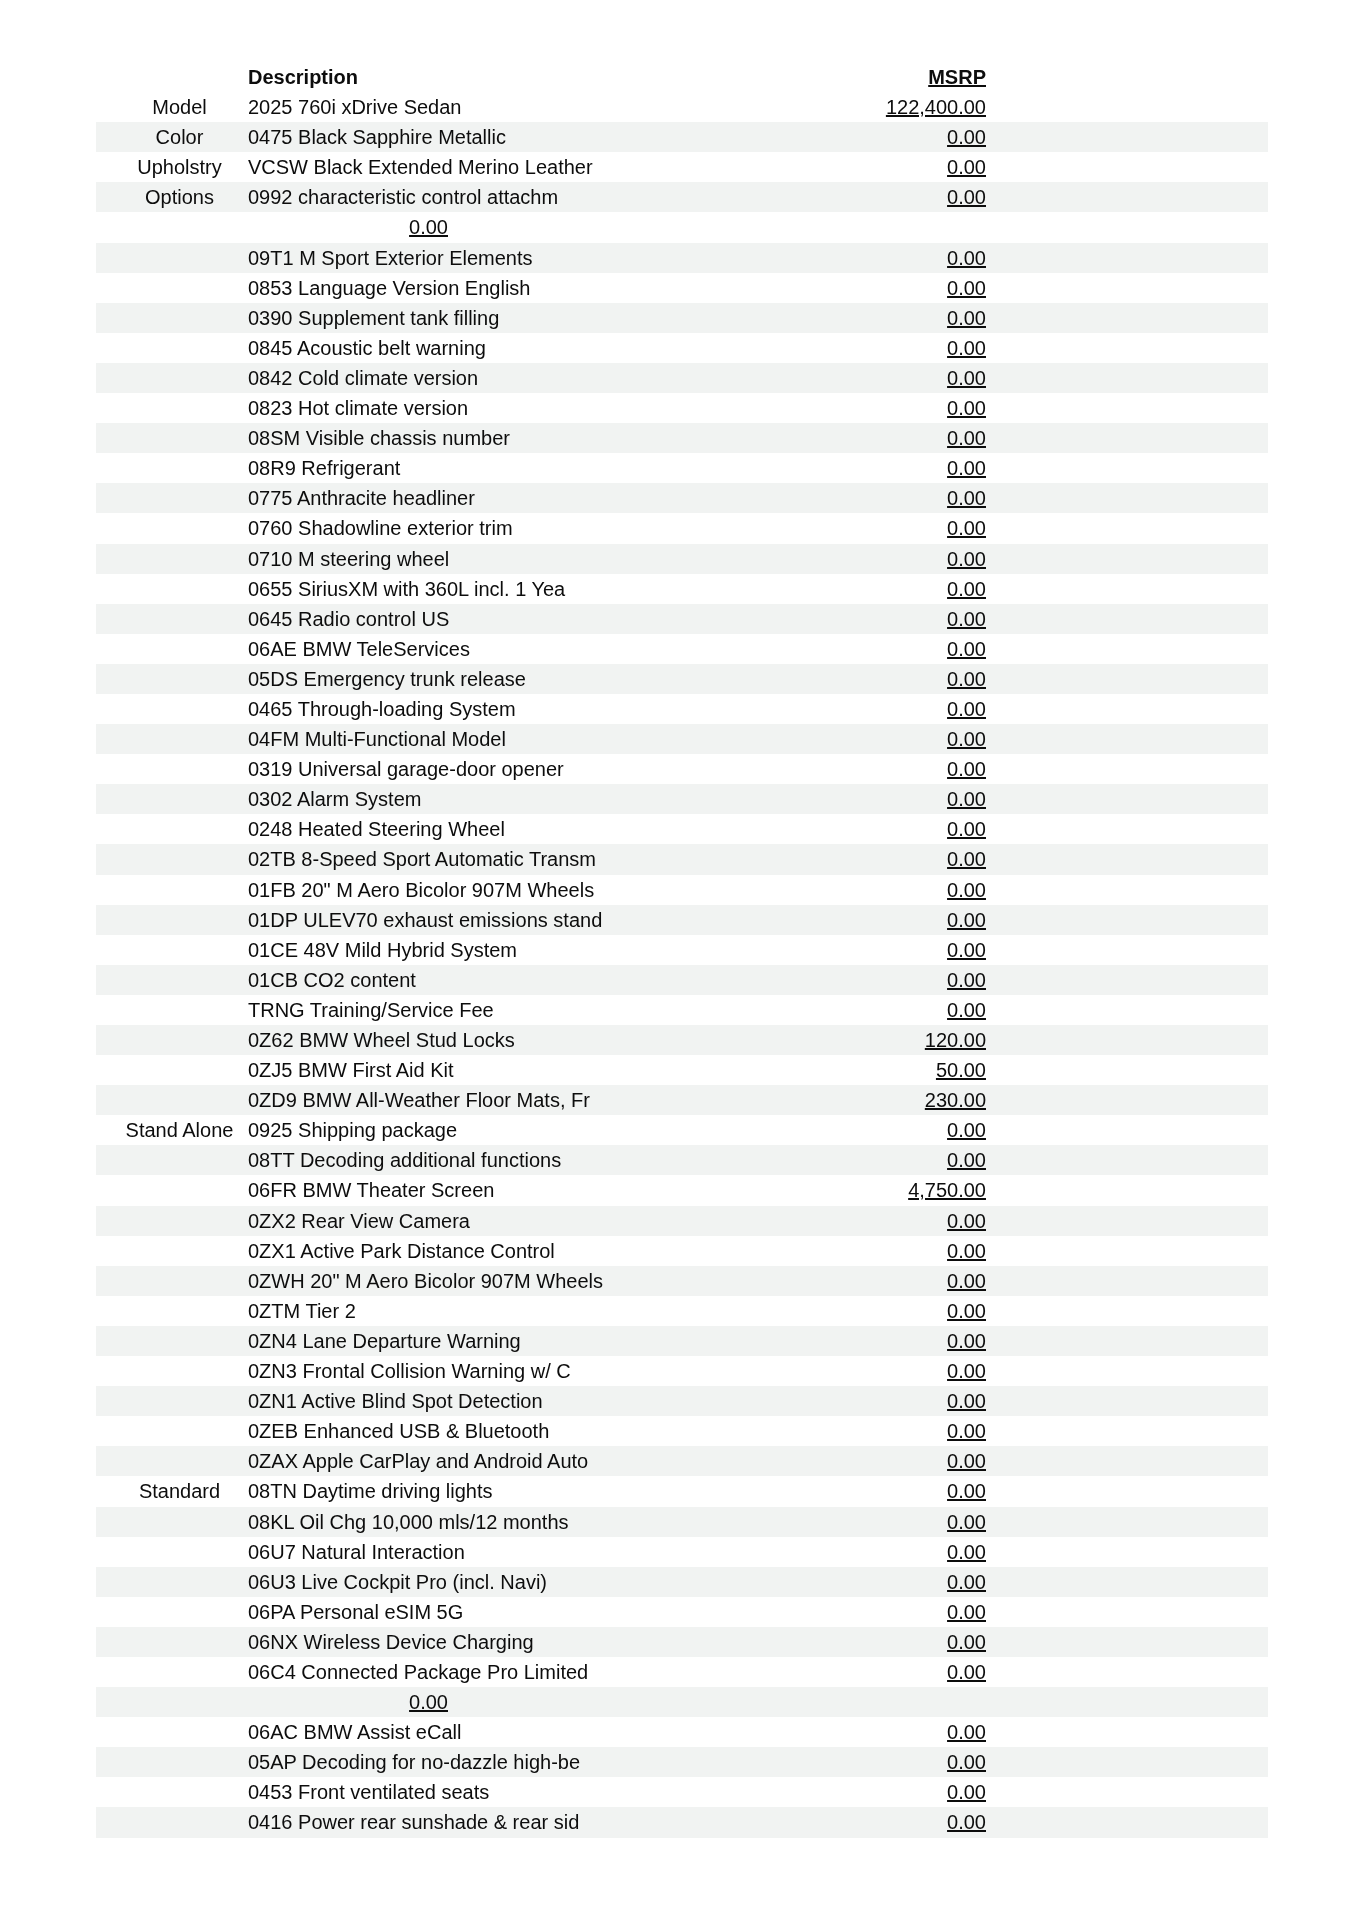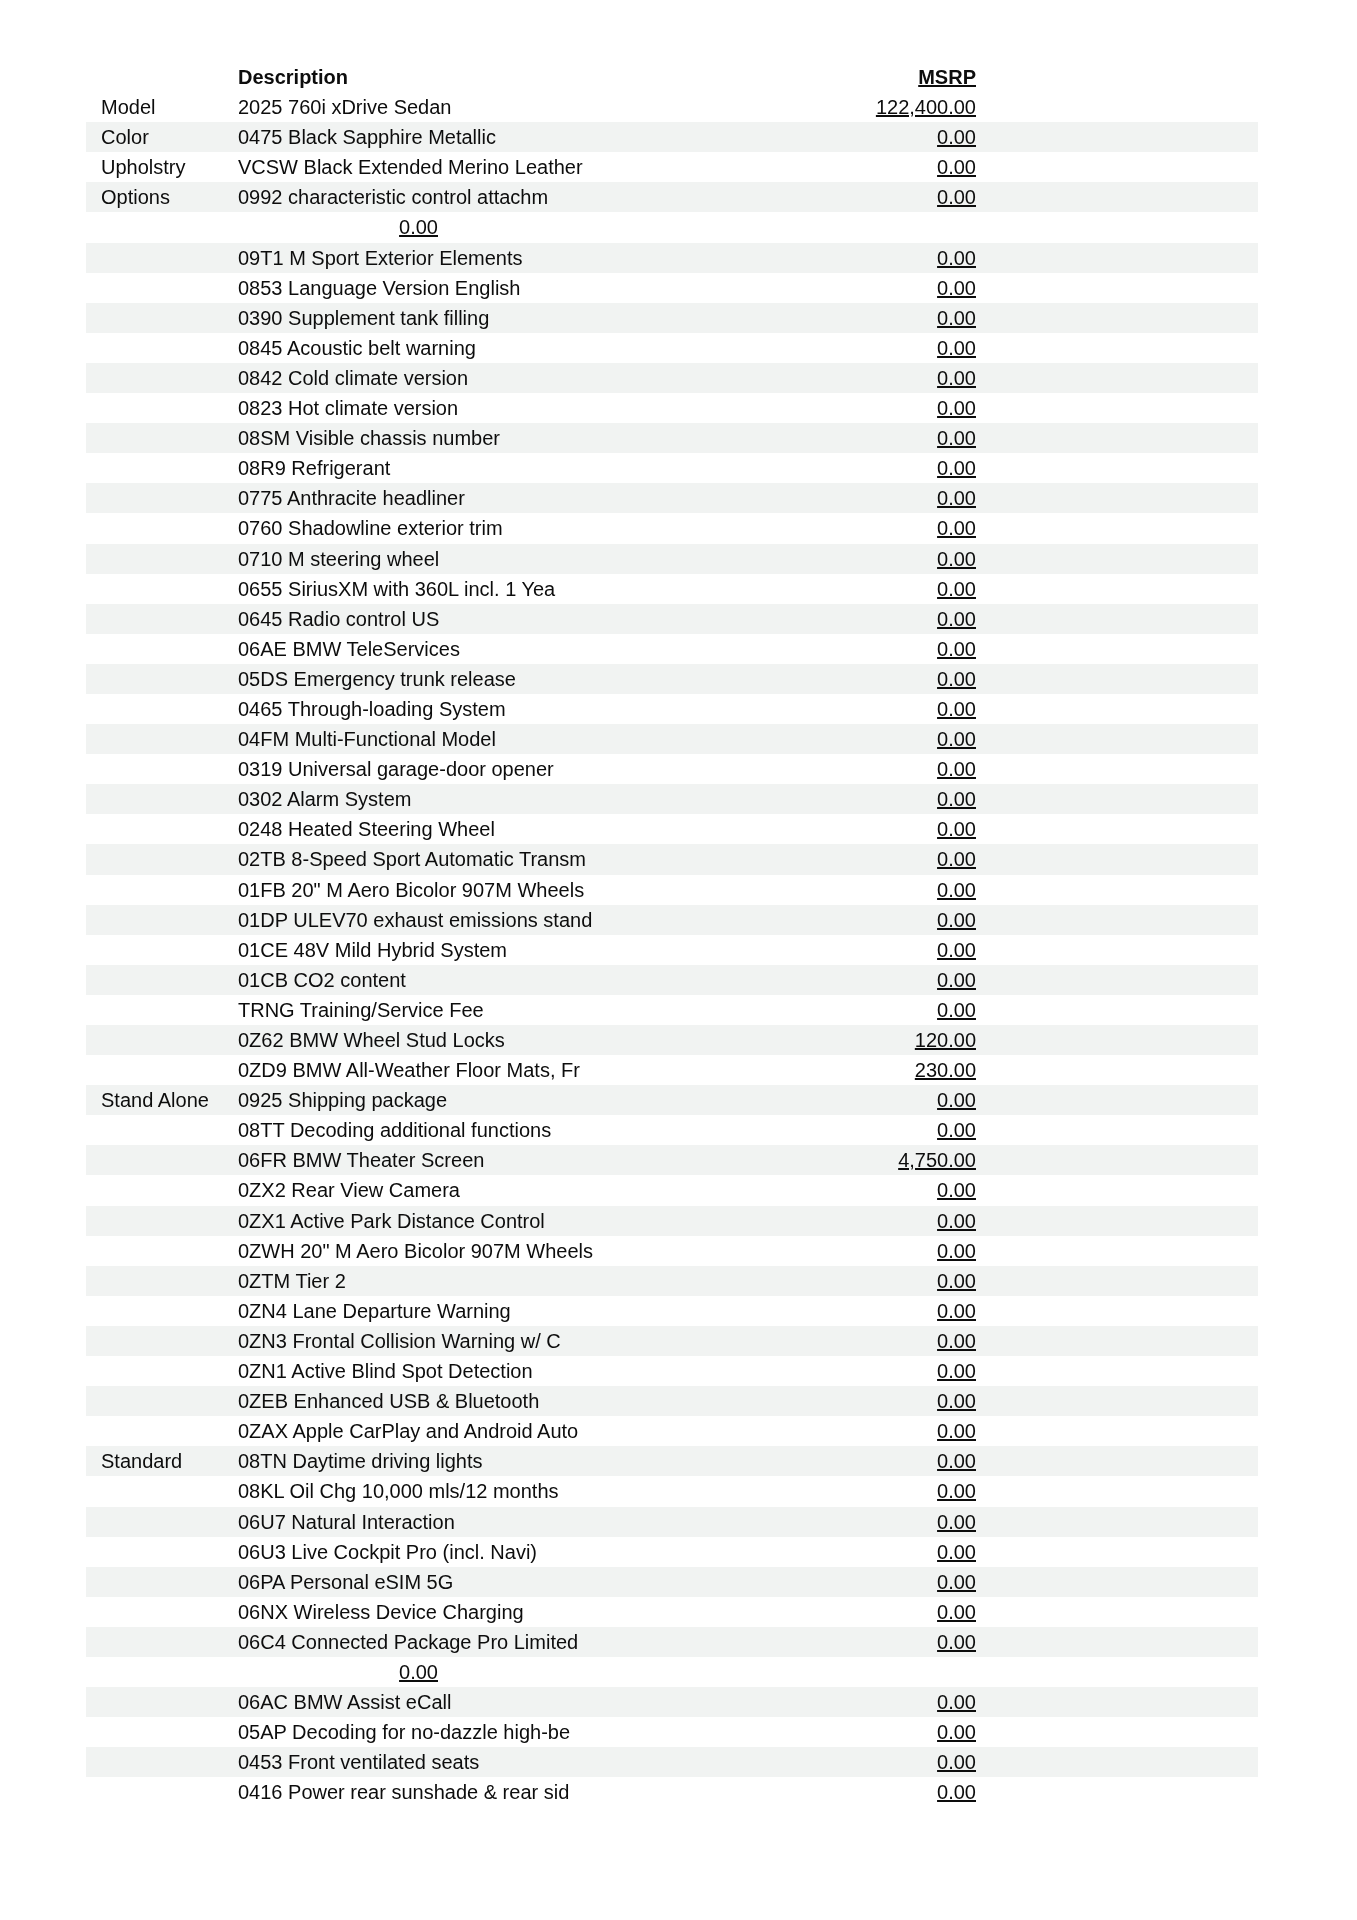--- a/index.html
+++ b/index.html
@@ -10,21 +10,21 @@
     width: 1357px;
     height: 1920px;
     background: #ffffff;
     font-family: "Liberation Sans", sans-serif;
     color: #0d0d0d;
     overflow: hidden;
     position: relative;
   }
   .sheet {
     position: absolute;
-    left: 86px;
+    left: 96px;
     top: 62px;
     width: 1172px;
   }
   .row {
     display: flex;
     height: 30.1px;
     line-height: 30.1px;
     font-size: 20px;
     white-space: nowrap;
   }
@@ -36,20 +36,21 @@
     background: var(--stripe, #f1f3f2);
   }
   .cell {
     box-sizing: border-box;
     overflow: hidden;
   }
   .cell.cat {
     width: 152px;
     padding-left: 15px;
     flex: 0 0 auto;
+    text-align: center;
   }
   .cell.desc {
     flex: 1 1 auto;
   }
   .cell.msrp {
     width: 200px;
     flex: 0 0 auto;
     text-align: right;
     margin-right: 282px;
     text-decoration: underline;
@@ -219,20 +220,25 @@
         <div class="cell desc">TRNG Training/Service Fee</div>
         <div class="cell msrp">0.00</div>
       </div>
       <div class="row">
         <div class="cell cat"></div>
         <div class="cell desc">0Z62 BMW Wheel Stud Locks</div>
         <div class="cell msrp">120.00</div>
       </div>
       <div class="row">
         <div class="cell cat"></div>
+        <div class="cell desc">0ZJ5 BMW First Aid Kit</div>
+        <div class="cell msrp">50.00</div>
+      </div>
+      <div class="row">
+        <div class="cell cat"></div>
         <div class="cell desc">0ZD9 BMW All-Weather Floor Mats, Fr</div>
         <div class="cell msrp">230.00</div>
       </div>
       <div class="row">
         <div class="cell cat">Stand Alone</div>
         <div class="cell desc">0925 Shipping package</div>
         <div class="cell msrp">0.00</div>
       </div>
       <div class="row">
         <div class="cell cat"></div>

